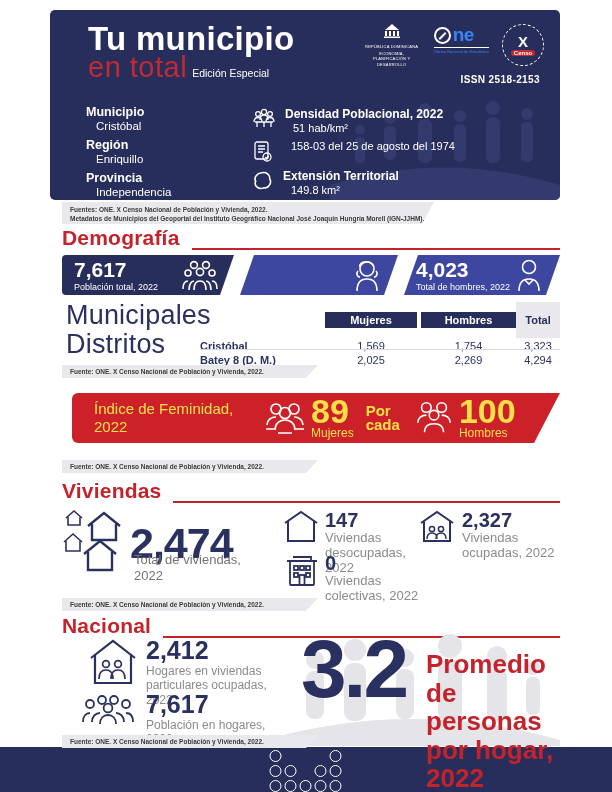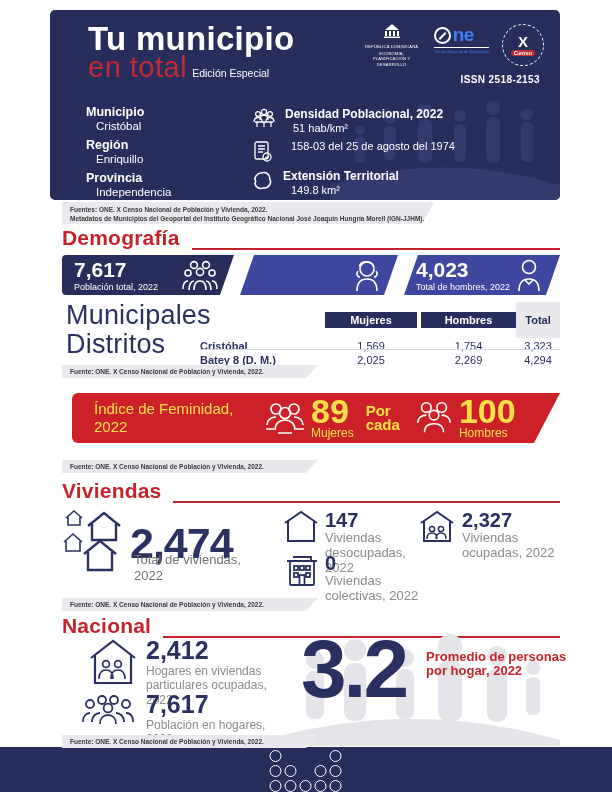--- a/index.html
+++ b/index.html
@@ -115,21 +115,21 @@
 
   
   .hog-sil { position:absolute; left:265px; top:628px; z-index:0; }
   .hitem { position:absolute; display:flex; gap:8px; align-items:flex-start; z-index:1; }
   .hitem .num { font-size:25px; font-weight:800; color:#2a3160; line-height:1; }
   .hitem .lbl { font-size:12px; color:#8b8b8b; line-height:1.2; margin-top:1px; }
   .hi-1 { left:88px; top:638px; } .hi-1 .txt { width:140px; }
   .hi-2 { left:80px; top:692px; } .hi-2 .txt { width:120px; }
   .hog-big { position:absolute; left:276px; top:628px; font-size:82px; font-weight:800;
              color:#2a3160; letter-spacing:-3px; z-index:1; line-height:1;margin-left:25px; }
-  .hog-red { position:absolute; left:426px; top:650px; font-size:13px; font-weight:800;
+  .hog-red { position:absolute; left:426px; top:650px; font-size:26px; font-weight:800;
              color:#c4232b; width:145px; line-height:1.1; z-index:1; }
 
   
   .footer { position:absolute; left:0; top:747px; width:612px; height:45px; background:#272e5b; }
   .dots { position:absolute; left:50%; top:3px; transform:translateX(-50%);
           display:grid; grid-template-columns:repeat(5,13px); grid-auto-rows:13px; gap:2px; }
   .dot { width:12px; height:12px; border:1.6px solid #fff; border-radius:50%; }
   .dot.off { visibility:hidden; }
 </style>
 </head>

